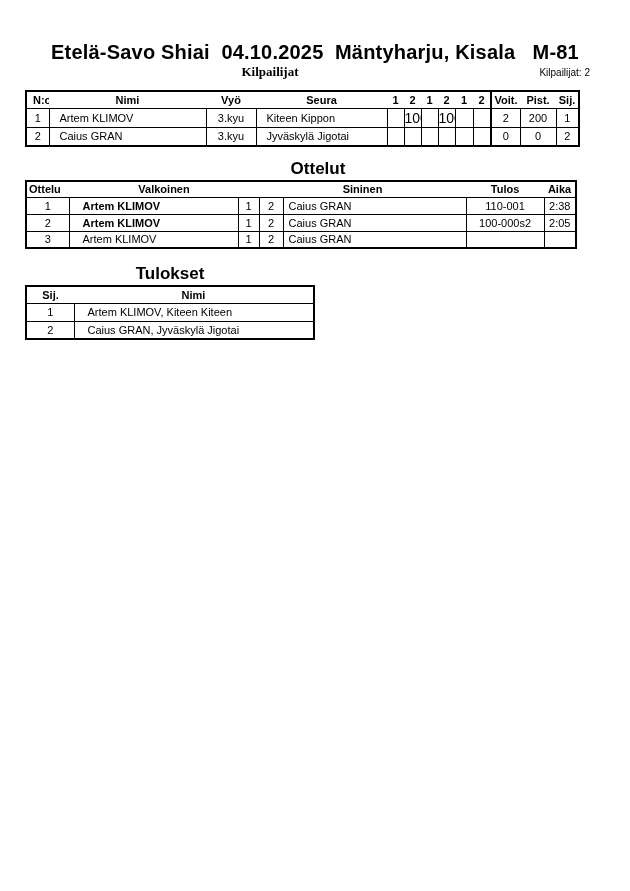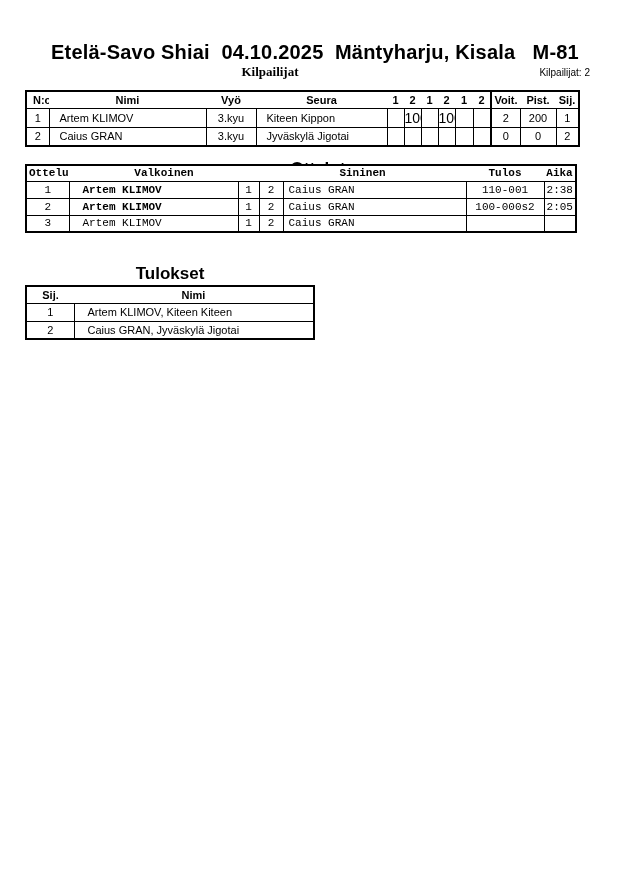--- a/index.html
+++ b/index.html
@@ -35,21 +35,21 @@
     table-layout: fixed;
     position: absolute;
     background: #ffffff;
   }
   table { border: 2px solid #000000; }
   td, th { border: 1px solid #000000; font-size: 11px; overflow: hidden; white-space: nowrap; }
   th { font-weight: bold; border-left: none; border-right: none; }
   th.grp, td.grp { border-left: 2px solid #000000 !important; }
 
   #t-kilpailijat { top: 90px;  left: 25px; width: 553px; }
-  #t-ottelut     { top: 164px; left: 25px; width: 550px; font-family: Liberation Mono, monospace; }
+  #t-ottelut     { top: 180px; left: 25px; width: 550px; }
   #t-tulokset    { top: 285px; left: 25px; width: 288px; }
 
   #t-kilpailijat th { height: 17px; }
   #t-kilpailijat td { height: 19px; }
   #t-ottelut th { height: 16px; }
   #t-ottelut td { height: 17px; }
   #t-tulokset th { height: 17px; }
   #t-tulokset td { height: 18px; }
 
   .c { text-align: center; }

